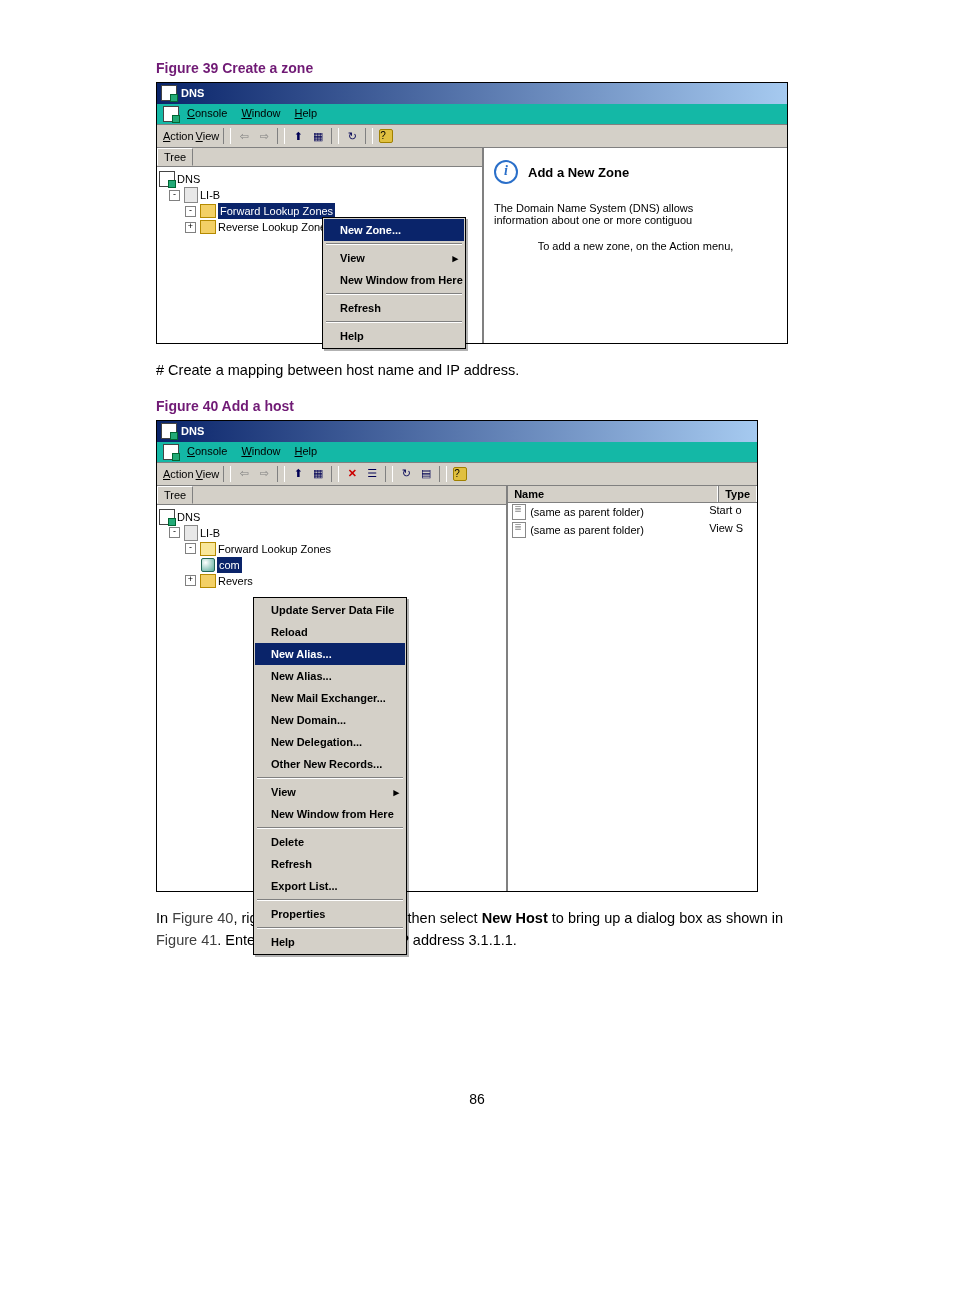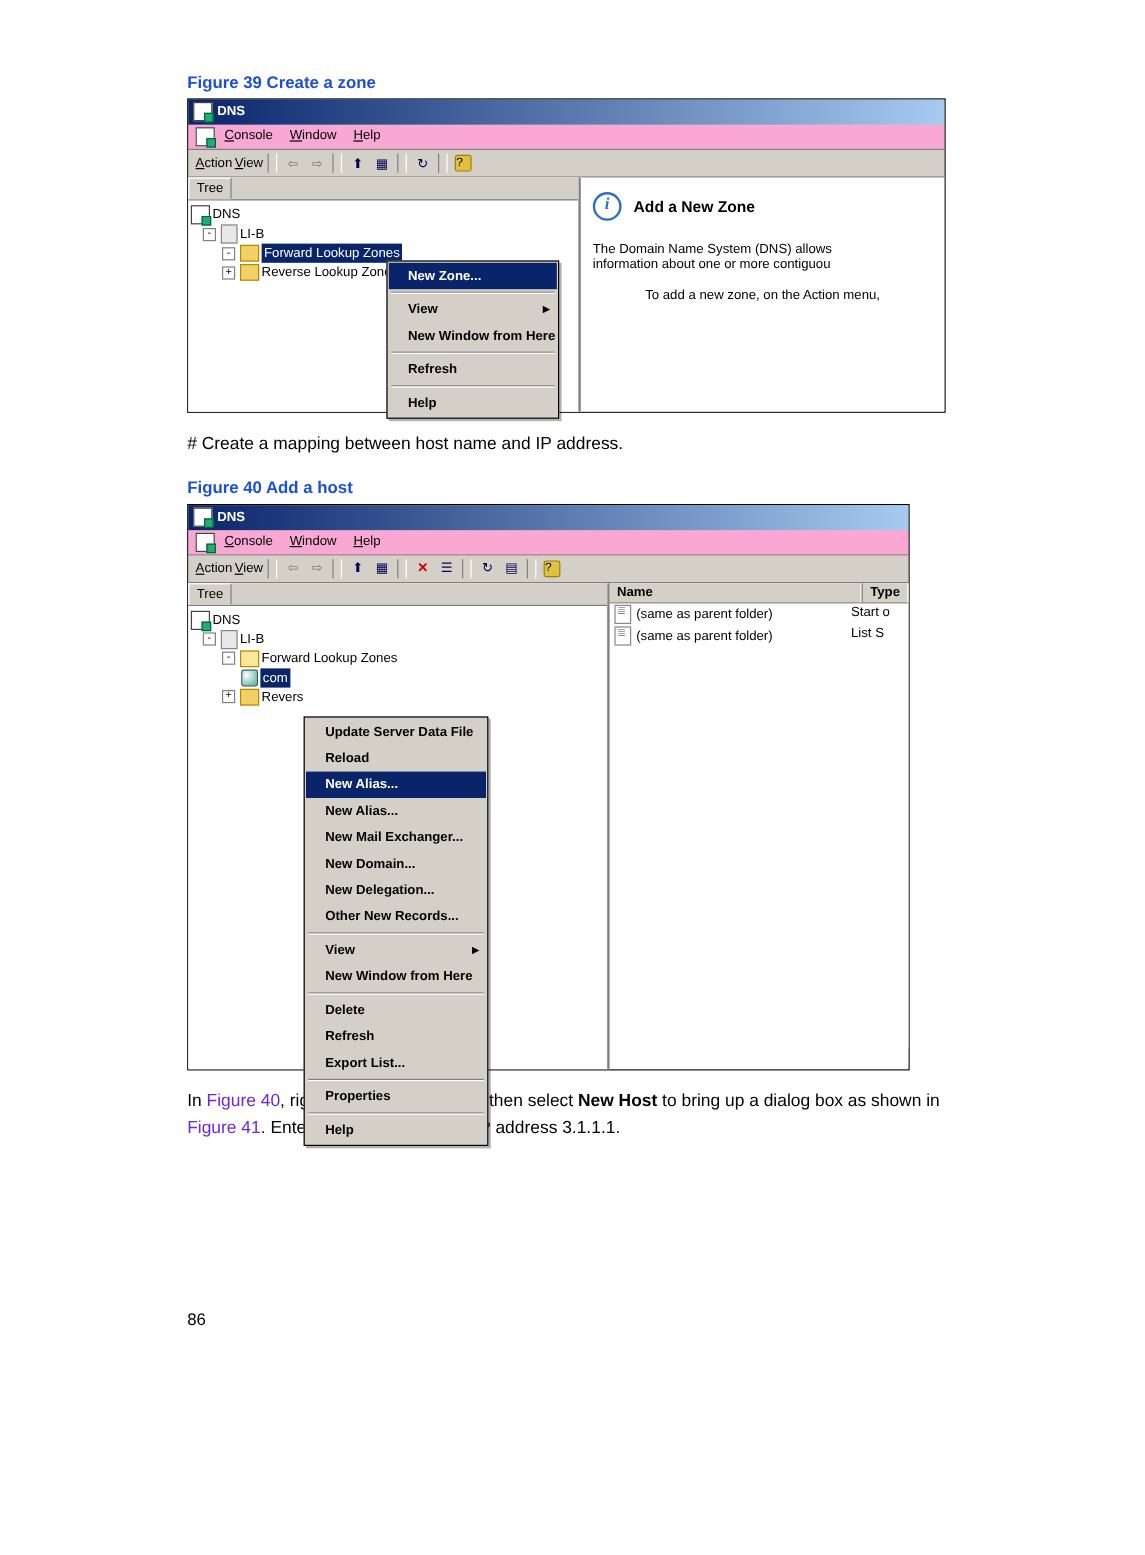--- a/index.html
+++ b/index.html
@@ -6,54 +6,54 @@
     margin: 0;
     padding: 60px 156px 60px 156px;
     font-family: Arial, Helvetica, sans-serif;
     font-size: 14px;
     color: #000;
     background: #fff;
     width: 954px;
     box-sizing: border-box;
   }
   .fig-caption {
-    color: #1d4ed8;
+    color: #701a75;
     font-weight: bold;
     font-size: 14px;
     margin-bottom: 6px;
   }
   .body-text {
     font-size: 14.5px;
     line-height: 1.5;
     margin: 16px 0;
   }
-  .link { color: #6d28d9; }
+  .link { color: #404040; }
   .bold { font-weight: bold; }
-  .page-num { margin-top: 140px; font-size: 14px; }
+  .page-num { text-align: center; margin-top: 140px; font-size: 14px; }
 
   
   .win-window {
     border: 1px solid #000;
     background: #d4d0c8;
     font-family: Tahoma, Arial, sans-serif;
     font-size: 11px;
     margin-bottom: 10px;
   }
   .win-title {
     background: linear-gradient(to right,#0a246a,#a6caf0);
     color: #fff;
     font-weight: bold;
     padding: 2px 6px 3px 4px;
     font-size: 11px;
     display: flex;
     align-items: center;
     gap: 4px;
   }
   .menubar {
-    background: #f9a8d4;
+    background: #14b8a6;
     padding: 2px 6px;
     border-bottom: 1px solid #808080;
     display: flex;
     gap: 2px;
   }
   .menubar .mi {
     padding: 1px 6px;
   }
   .menubar .mi u { text-decoration: underline; }
   .menubar2 {
@@ -336,21 +336,21 @@
               <span class="rec-ic"></span>
               <span>(same as parent folder)</span>
             </div>
           <div class="c2">Start o</div>
         </div>
         <div class="rp40-row">
           <div class="c1">
               <span class="rec-ic"></span>
               <span>(same as parent folder)</span>
             </div>
-          <div class="c2">List S</div>
+          <div class="c2">View S</div>
         </div>
       </div>
     </div>
   </div>
 </div>
 
 <div class="body-text">
   <span>In </span><span class="link">Figure 40</span><span>, right click zone </span><span class="bold">com</span><span>, and then select </span><span class="bold">New Host</span><span> to bring up a dialog box as shown in </span><span class="link">Figure 41</span><span>. Enter host name host and IP address 3.1.1.1.</span>
 </div>
 

